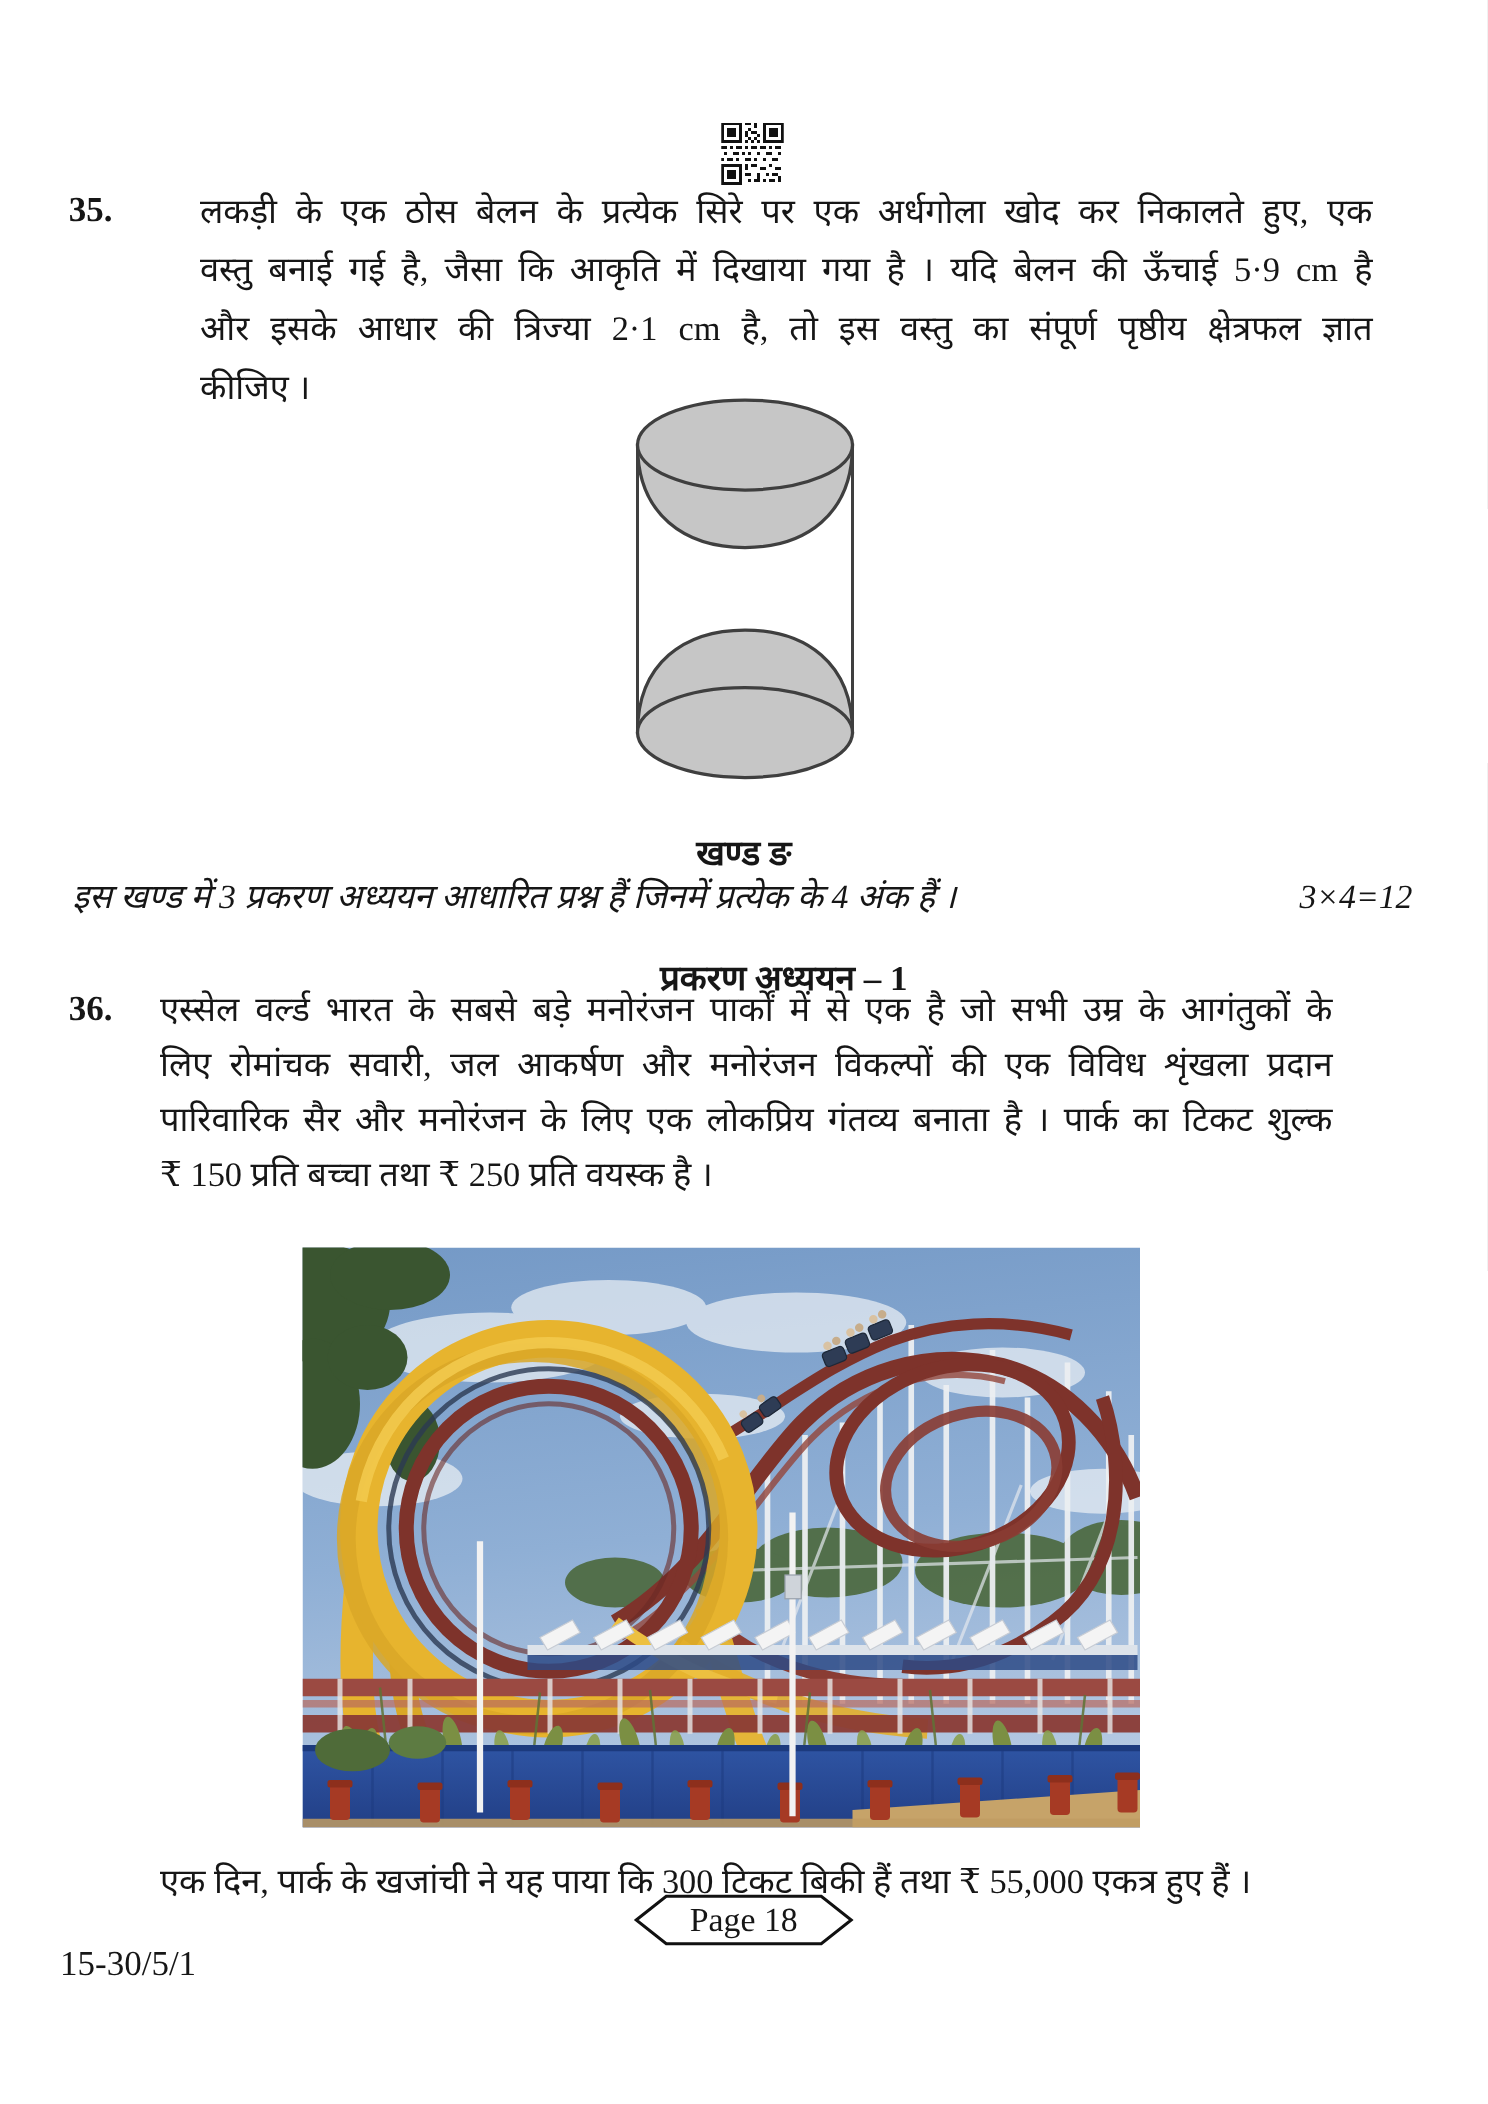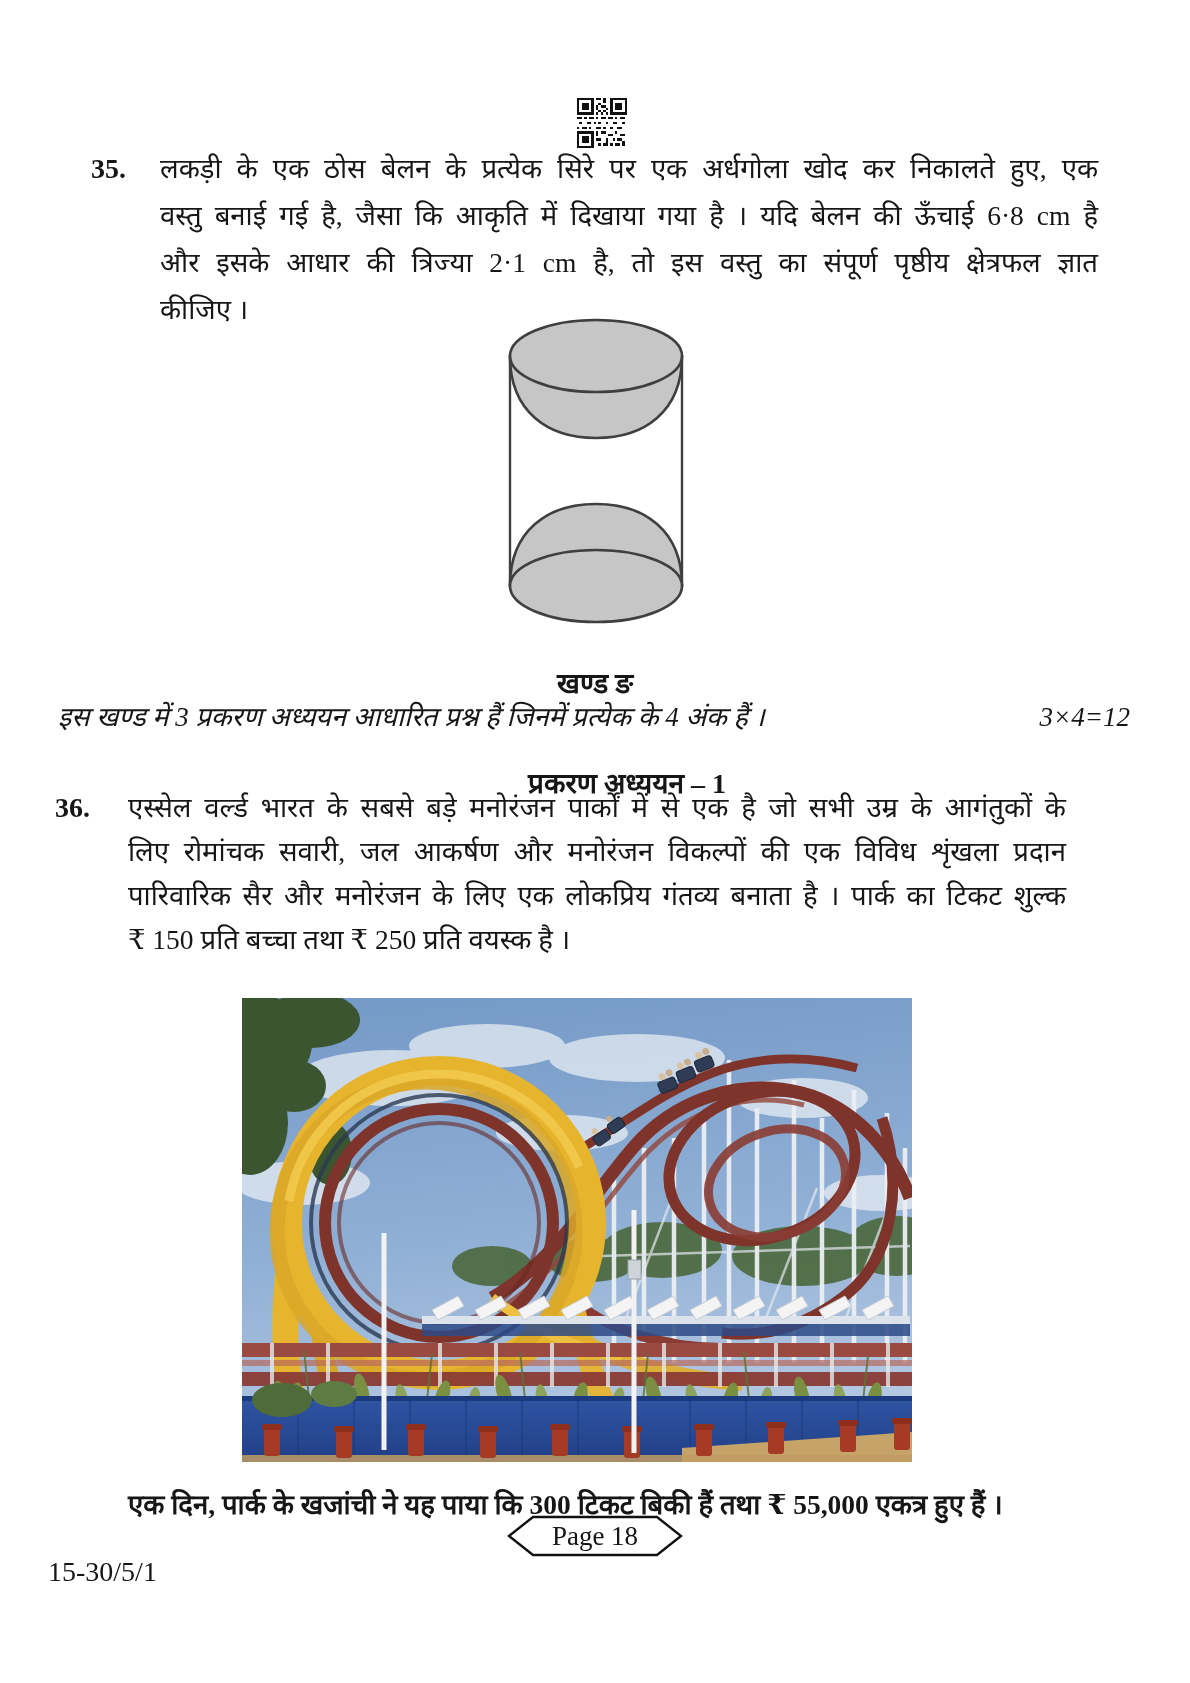--- a/index.html
+++ b/index.html
@@ -29,21 +29,21 @@
     position:absolute;left:0;width:1190px;text-align:center;
     font-size:28px;font-weight:bold;line-height:36px;margin-top:19px;
   }
   .instr-row{
     position:absolute;left:58px;top:700px;width:1072px;
     display:flex;justify-content:space-between;align-items:baseline;
     font-style:italic;font-size:27px;line-height:34px;
   }
   .closing{
     position:absolute;left:128px;top:1483px;width:950px;
-    font-size:27.5px;line-height:44px;text-align:left;font-weight:bold;
+    font-size:27.5px;line-height:44px;text-align:left;
   }
   .footer-code{
     position:absolute;left:48px;top:1551px;
     font-size:28px;line-height:42px;
   }
   .page-badge{position:absolute;left:507px;top:1514px;width:176px;height:44px;}
   .page-badge .lbl{
     position:absolute;left:0;top:0;width:176px;height:44px;
     display:flex;align-items:center;justify-content:center;
     font-size:27px;
@@ -58,24 +58,24 @@
   <div class="abs" style="left:577px;top:97px;width:50px;height:52px;">
     <svg width="50" height="52" viewBox="0 0 21 21" shape-rendering="crispEdges">
       <rect width="21" height="21" fill="#ffffff"></rect>
       <path fill="#111111" fill-rule="evenodd" d="M0,0h7v7h-7z M1,1h5v5h-5z M2,2h3v3h-3z"></path>
       <path fill="#111111" fill-rule="evenodd" d="M14,0h7v7h-7z M15,1h5v5h-5z M16,2h3v3h-3z"></path>
       <path fill="#111111" fill-rule="evenodd" d="M0,14h7v7h-7z M1,15h5v5h-5z M2,16h3v3h-3z"></path>
       <path fill="#111111" d="M8,0h2v1h-2z M11,0h1v2h-1z M9,2h1v1h-1z M8,3h1v2h-1z M10,3h2v1h-2z M12,4h1v1h-1z M9,5h1v1h-1z M11,5h1v1h-1z M8,6h1v1h-1z M10,6h1v1h-1z M12,6h1v1h-1z M0,8h2v1h-2z M3,8h1v1h-1z M5,8h2v1h-2z M8,8h1v1h-1z M10,8h2v1h-2z M13,8h2v1h-2z M16,8h1v1h-1z M18,8h2v1h-2z M1,10h1v1h-1z M4,10h2v1h-2z M7,10h1v1h-1z M9,10h1v1h-1z M12,10h1v1h-1z M15,10h2v1h-2z M19,10h1v1h-1z M0,12h1v1h-1z M2,12h2v1h-2z M5,12h1v1h-1z M8,12h2v1h-2z M11,12h1v1h-1z M14,12h1v1h-1z M17,12h2v1h-2z M8,14h1v2h-1z M10,14h2v1h-2z M16,14h1v1h-1z M13,15h2v1h-2z M18,15h2v1h-2z M8,17h2v1h-2z M12,17h1v2h-1z M15,17h1v1h-1z M17,17h2v1h-2z M9,19h1v1h-1z M11,19h2v1h-2z M14,19h1v1h-1z M16,19h2v1h-2z M19,18h1v2h-1z"></path>
     </svg>
   </div>
 
-  <div class="qnum" style="top:145px;margin-left:36px;">35.</div>
+  <div class="qnum" style="top:145px;">35.</div>
   <div class="qtext" style="top:145px;margin-left:32px;">
     <span class="ln j">लकड़ी के एक ठोस बेलन के प्रत्येक सिरे पर एक अर्धगोला खोद कर निकालते हुए, एक</span>
-    <span class="ln j">वस्तु बनाई गई है, जैसा कि आकृति में दिखाया गया है । यदि बेलन की ऊँचाई 6·8 cm है</span>
+    <span class="ln j">वस्तु बनाई गई है, जैसा कि आकृति में दिखाया गया है । यदि बेलन की ऊँचाई 5·9 cm है</span>
     <span class="ln j">और इसके आधार की त्रिज्या 2·1 cm है, तो इस वस्तु का संपूर्ण पृष्ठीय क्षेत्रफल ज्ञात</span>
     <span class="ln p">कीजिए ।</span>
   </div>
 
   <div class="abs" style="left:506px;top:316px;width:180px;height:312px;">
     <svg width="180" height="312" viewBox="0 0 180 312">
 
       <path d="M4,40 C4,96 42,122 90,122 C138,122 176,96 176,40 Z" fill="#c6c6c6" stroke="#3f3f3f" stroke-width="2.6"></path>
 
       <ellipse cx="90" cy="40" rx="86" ry="36" fill="#c6c6c6" stroke="#3f3f3f" stroke-width="2.6"></ellipse>

